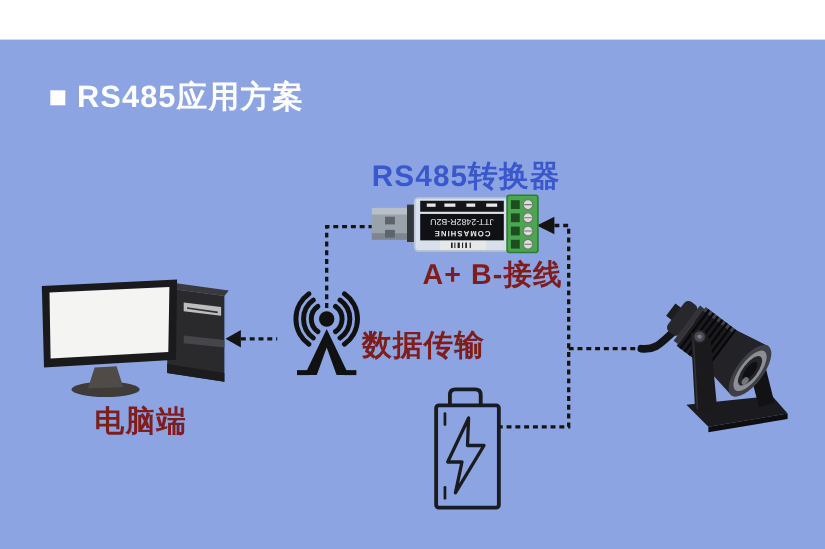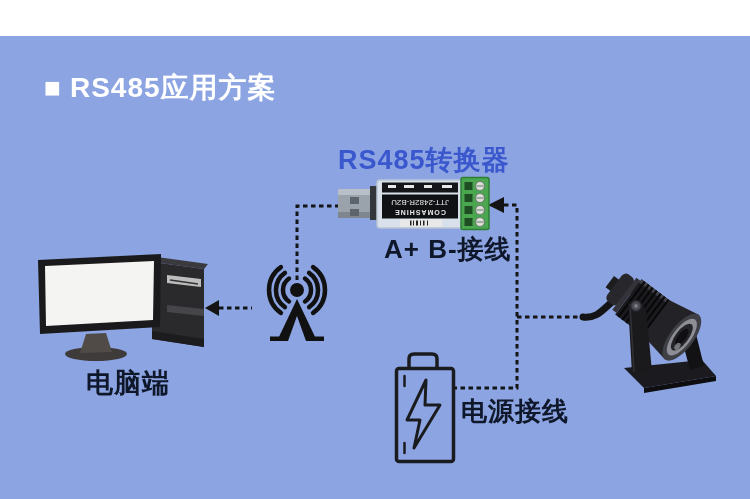--- a/index.html
+++ b/index.html
@@ -6,21 +6,21 @@
   .stage{
     position:relative;
     width:750px;height:499px;
     background:#8CA5E2;
     overflow:hidden;
     font-family:Liberation Sans, sans-serif;
     margin-top:36px;
   }
   .label{
     position:absolute;
-    color:#0f172a;
+    color:#7f1d1d;
     font-weight:600;
     white-space:nowrap;
     letter-spacing:1px;
   }
   .page-title{
     position:absolute;
     left:44px;top:33px;
     color:#ffffff;
     font-size:28px;
     font-weight:bold;
@@ -193,16 +193,16 @@
 
       <polygon points="628,266 646,272 652,336 632,338" fill="#1a1a1d"></polygon>
       <line x1="630" y1="268" x2="634" y2="336" stroke="#303036" stroke-width="1.5"></line>
       <circle cx="636" cy="270" r="5.5" fill="#4a4a52" stroke="#23232a" stroke-width="1.5"></circle>
       <circle cx="636" cy="270" r="2" fill="#7b7b85"></circle>
     </g>
   </svg>
 
   <div class="label converter-title">RS485转换器</div>
   <div class="label ab-label">A+ B-接线</div>
+  <div class="label data-label">数据传输</div>
   <div class="label computer-label">电脑端</div>
-  <div class="label power-label">电源接线</div>
 
 </div>
 
 </body></html>

